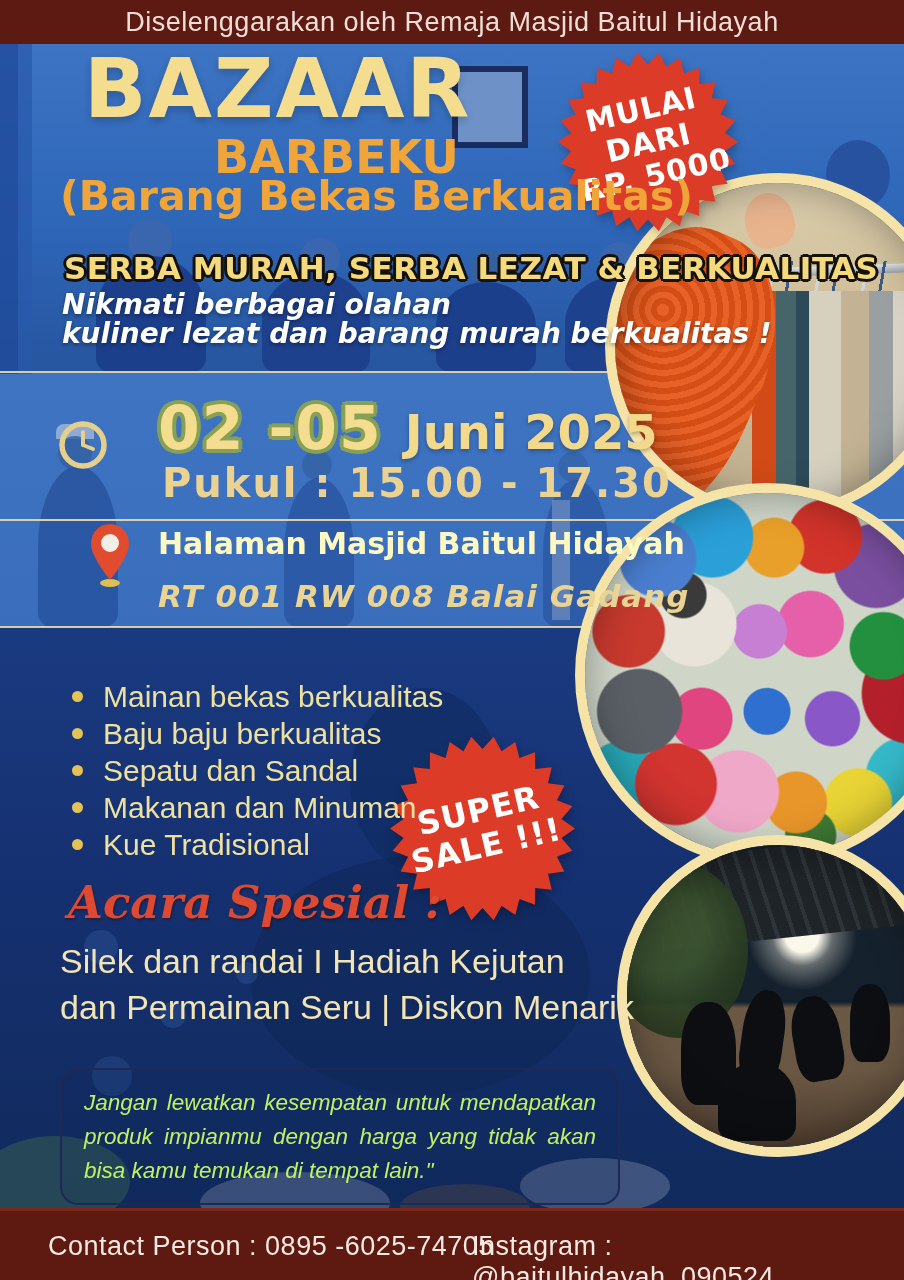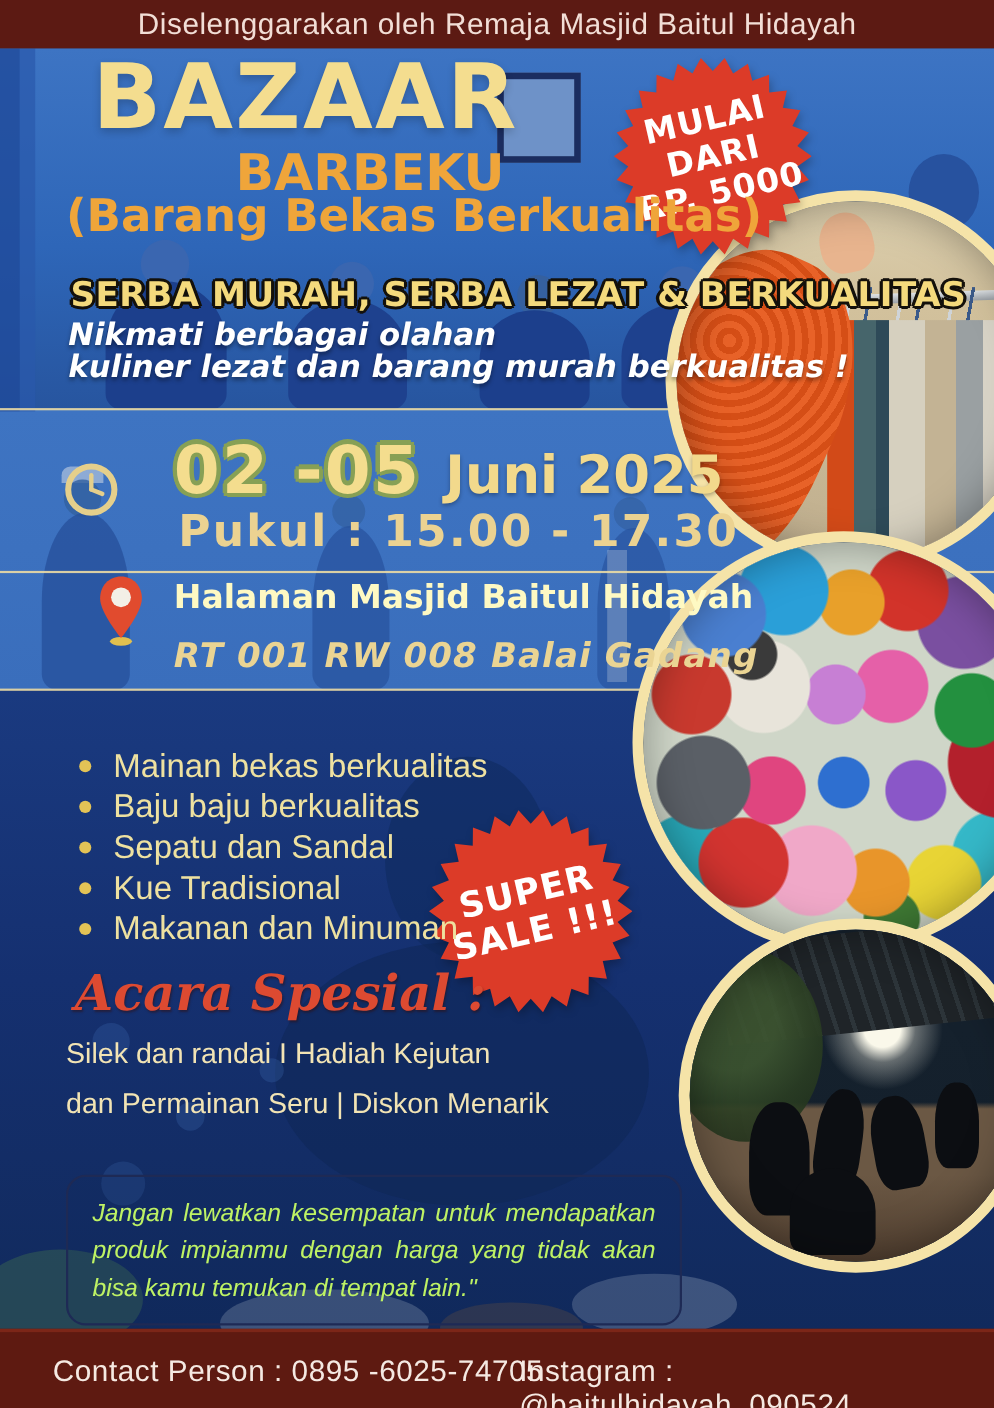--- a/index.html
+++ b/index.html
@@ -102,21 +102,21 @@
     font-weight:800;font-size:30px;color:#fef9c3;z-index:5;}
   .venue-address{position:absolute;left:158px;top:578px;font-family:"DejaVu Sans",sans-serif;
     font-weight:700;font-style:italic;font-size:31px;color:#ead493;z-index:5;letter-spacing:1px;}
   .script-heading{position:absolute;left:68px;font-family:"DejaVu Serif",serif;font-style:italic;
     font-weight:700;font-size:45px;color:#dd4a31;z-index:5;text-shadow:1px 2px 2px rgba(50,10,5,.45);}
   .items{position:absolute;left:72px;top:682px;margin:0;padding:0;list-style:none;z-index:5;}
   .items li{display:flex;align-items:center;font-size:30px;color:#eee1a0;height:29px;margin-bottom:8px;
     font-family:"Liberation Sans",sans-serif;}
   .items li::before{content:"";width:11px;height:11px;border-radius:50%;background:#e3c356;
     margin-right:20px;flex:0 0 auto;}
-  .silek{position:absolute;left:60px;font-size:26px;color:#f2e4b4;z-index:5;
+  .silek{position:absolute;left:60px;font-size:34px;color:#f2e4b4;z-index:5;
     font-family:"Liberation Sans",sans-serif;}
   .quote-box{position:absolute;left:60px;top:1068px;width:512px;min-height:72px;z-index:5;
     border:2.5px solid #1e2a55;border-radius:18px;padding:16px 22px;
     font-style:italic;font-size:22.5px;line-height:1.5;color:#bef264;text-align:justify;
     font-family:"Liberation Sans",sans-serif;background:rgba(20,40,90,.12);}
   .footer{position:absolute;left:0;top:1208px;width:904px;height:72px;background:#5e1a11;
     border-top:3px solid #7c2618;z-index:6;}
   .footer span{position:absolute;top:20px;font-size:27px;color:#f5e9e2;letter-spacing:.5px;}
   .icon-abs{position:absolute;z-index:5;}
 </style>
@@ -245,24 +245,24 @@
     <li>
         <span>Mainan bekas berkualitas</span>
       </li>
     <li>
         <span>Baju baju berkualitas</span>
       </li>
     <li>
         <span>Sepatu dan Sandal</span>
       </li>
     <li>
+        <span>Makanan dan Minuman</span>
+      </li>
+    <li>
         <span>Kue Tradisional</span>
-      </li>
-    <li>
-        <span>Makanan dan Minuman</span>
       </li>
   </ul>
 
   <div class="script-heading" style="top:876px;">Acara Spesial :</div>
   <div class="silek" style="top:942px;">Silek dan randai I  Hadiah Kejutan</div>
   <div class="silek" style="top:988px;">dan Permainan Seru | Diskon Menarik</div>
 
   <div class="quote-box">
     <span>Jangan lewatkan kesempatan untuk mendapatkan produk impianmu dengan harga yang tidak akan bisa kamu temukan di tempat lain."</span>
   </div>

